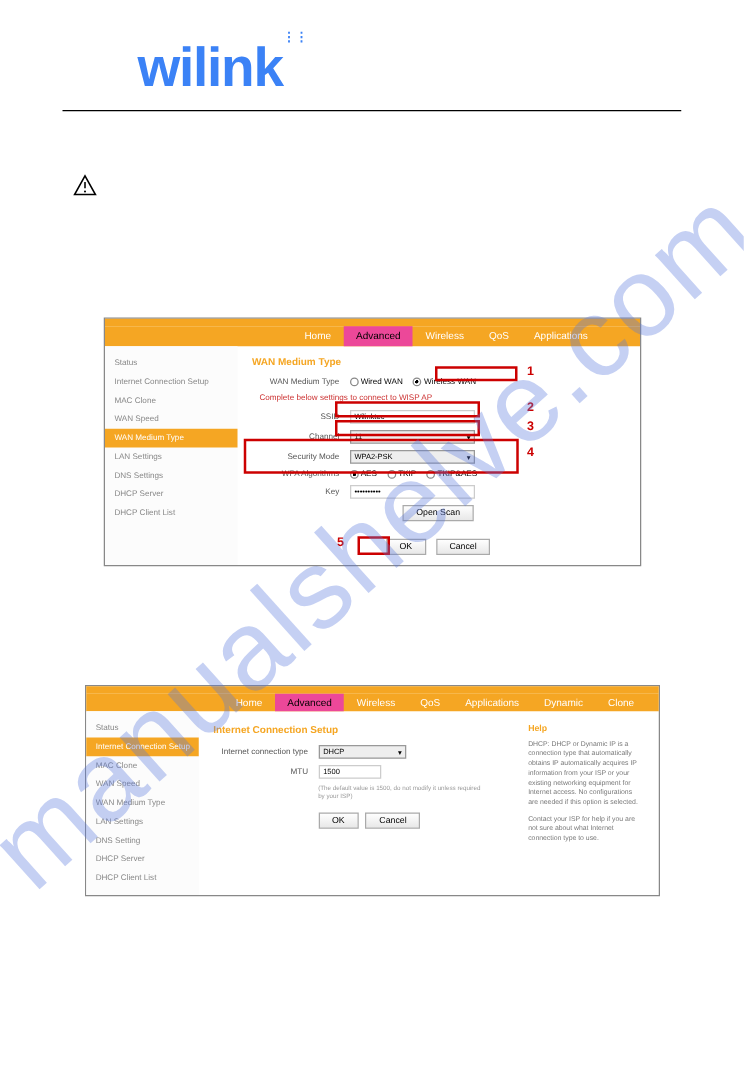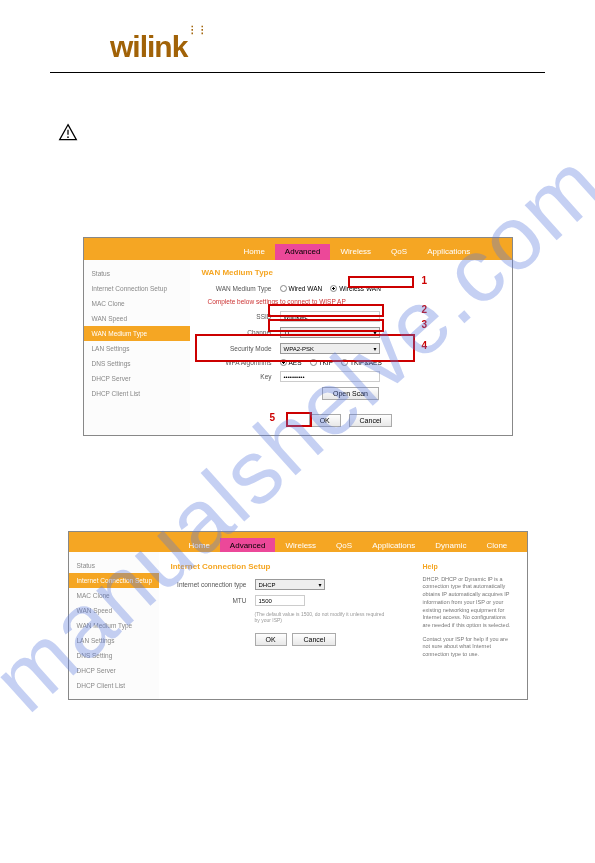--- a/index.html
+++ b/index.html
@@ -1,19 +1,19 @@
 <!DOCTYPE html>
 <html><head>
 <meta charset="utf-8">
 <style>
   * { box-sizing: border-box; margin: 0; padding: 0; }
   body { width: 595px; height: 863px; background: #fff; font-family: Arial, sans-serif; position: relative; overflow: hidden; }
   .watermark { position: absolute; top: 50%; left: 50%; transform: translate(-50%, -50%) rotate(-42deg); font-size: 90px; color: rgba(90, 120, 220, 0.35); font-weight: 500; letter-spacing: 2px; pointer-events: none; z-index: 5; white-space: nowrap; }
   .page-header { padding: 30px 60px 8px; border-bottom: 1.5px solid #000; margin: 0 50px; }
-  .logo { font-size: 30px; font-weight: 900; letter-spacing: -1px; color: #a16207; position: relative; }
+  .logo { font-size: 44px; font-weight: 900; letter-spacing: -1px; color: #3b82f6; position: relative; }
   .logo::after { content: "⋮⋮"; position: absolute; top: -6px; font-size: 10px; letter-spacing: 0; }
   .warn-icon { margin: 50px 0 0 58px; width: 20px; height: 20px; }
   .screenshot { margin: 90px auto 0; width: 430px; border: 1px solid #888; position: relative; background: #fff; font-size: 7px; }
   .ss-topbar { height: 6px; background: #f5a623; }
   .ss-tabs { height: 16px; background: #f5a623; display: flex; padding-left: 150px; }
   .ss-tab { padding: 3px 10px; color: #fff; font-size: 8px; white-space: nowrap; }
   .ss-tab.active { background: #ec4899; color: #000; }
   .ss-body { display: flex; min-height: 170px; justify-content: center; }
   .ss-sidebar { width: 106px; background: #fcfcfc; padding: 6px 0; }
   .ss-sb-item { padding: 4px 8px; color: #888; font-size: 6.5px; white-space: nowrap; overflow: hidden; }

